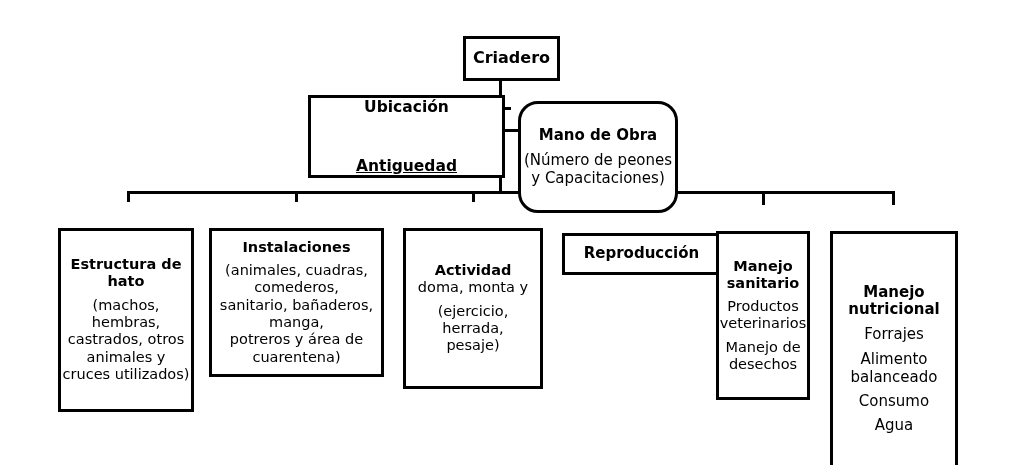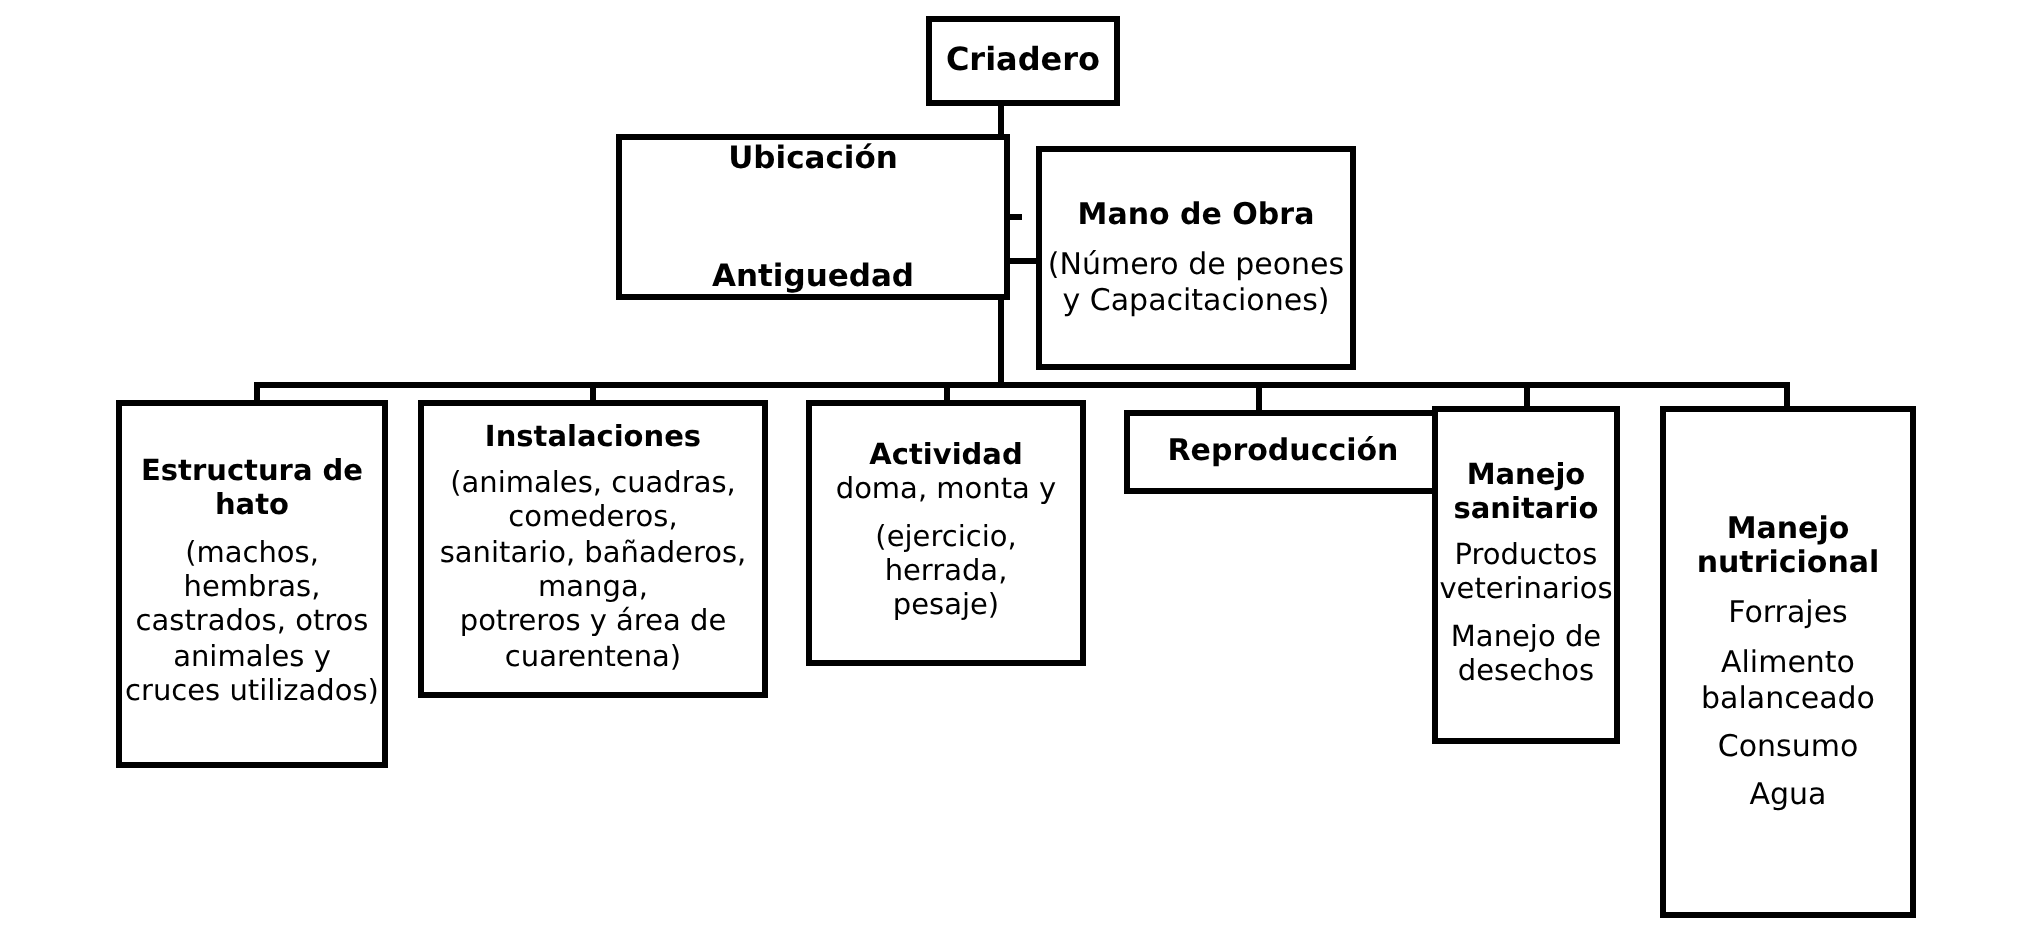--- a/index.html
+++ b/index.html
@@ -22,20 +22,21 @@
     box-sizing: border-box;
     background: #ffffff;
     border: 3px solid #000000;
     display: flex;
     flex-direction: column;
     align-items: center;
     justify-content: center;
     text-align: center;
     color: #000000;
     z-index: 3;
+    margin-top: 28px;
   }
   .node .title {
     font-weight: bold;
     line-height: 1.18;
   }
   .node .sub {
     font-weight: normal;
     line-height: 1.20;
   }
   .node .sub.gap {
@@ -54,36 +55,37 @@
   #n-criadero {
     left: 463px; top: 8px; width: 97px; height: 45px;
     font-size: 16px;
   }
   
   #n-ubicacion {
     left: 308px; top: 67px; width: 197px; height: 83px;
     font-size: 15.5px;
     justify-content: space-between;
   }
-  #n-ubicacion .title + .title { margin-top: 0.55em; }
+  #n-ubicacion .title + .title { margin-top: 0.55em; text-decoration: underline; }
   #n-mano {
     left: 518px; top: 73px; width: 160px; height: 112px;
     font-size: 15px;
+    border-radius: 20px;
   }
   
   #n-estructura {
     left: 58px; top: 200px; width: 136px; height: 184px;
     font-size: 14.5px;
   }
   #n-instalaciones {
     left: 209px; top: 200px; width: 175px; height: 149px;
     font-size: 14.5px;
   }
   #n-actividad {
-    left: 403px; top: 200px; width: 140px; height: 133px;
+    left: 403px; top: 200px; width: 140px; height: 161px;
     font-size: 14.5px;
   }
   #n-reproduccion {
     left: 562px; top: 205px; width: 159px; height: 42px;
     font-size: 15px;
     align-items: center;
   }
   #n-sanitario {
     left: 716px; top: 203px; width: 94px; height: 169px;
     font-size: 14.5px;

